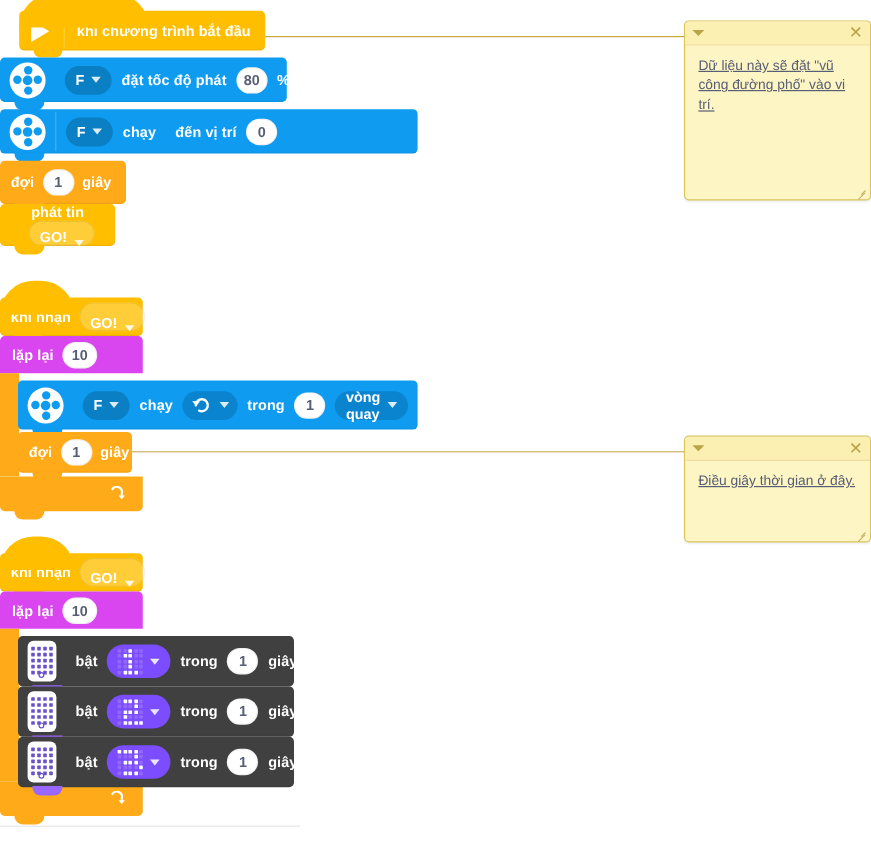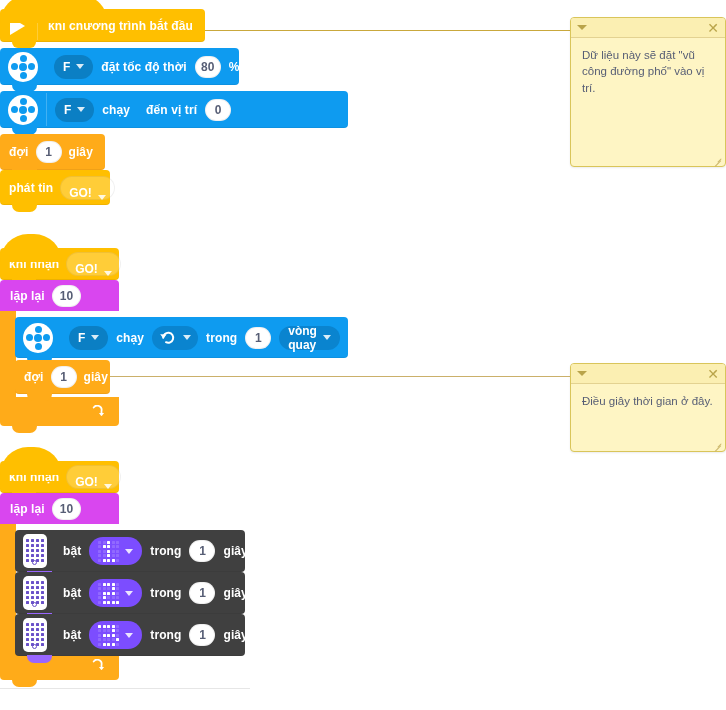--- a/index.html
+++ b/index.html
@@ -101,59 +101,59 @@
   .ccw{width:18px;height:18px;position:relative;}
   .ccw svg{display:block;}
 
   .loopret{width:14px;height:14px;}
 
   
   .comment{position:absolute;background:#fef5c4;border:1px solid #d9c55a;border-radius:4px;box-sizing:border-box;box-shadow:0 1px 2px rgba(0,0,0,.08);}
   .cmt-bar{height:20px;border-bottom:1px solid #e3d291;background:#fbefb2;display:flex;align-items:center;justify-content:space-between;padding:0 6px;box-sizing:border-box;border-radius:3px 3px 0 0;}
   .cmt-caret{width:0;height:0;border-left:5px solid transparent;border-right:5px solid transparent;border-top:5px solid #b9a44a;}
   .cmt-x{color:#b9a44a;font-size:14px;line-height:14px;font-family:"DejaVu Sans",sans-serif;}
-  .cmt-body{padding:9px 11px;font-size:11.5px;line-height:1.42;color:#575e75;}
+  .cmt-body{padding:9px 11px;font-size:11.5px;line-height:1.42;color:#575e75;text-decoration:underline;}
   .cmt-grip{position:absolute;right:2px;bottom:1px;width:10px;height:10px;}
   .cmt-grip:after{content:"";position:absolute;right:1px;bottom:1px;width:8px;height:1px;background:#c9b468;transform:rotate(-45deg);}
   .cmt-grip:before{content:"";position:absolute;right:1px;bottom:4px;width:5px;height:1px;background:#c9b468;transform:rotate(-45deg);}
 
   .cline{position:absolute;height:1px;background:#c9a83c;}
   .cline.pale{background:#cbb06a;}
 
   .hrule{position:absolute;height:1px;background:#e6e6e6;}
 </style>
 </head>
 <body>
 
 <div id="canvas">
 
   <div class="cline" style="left:186px;top:30px;width:386px;"></div>
   <div class="cline pale" style="left:110px;top:376px;width:462px;"></div>
 
-  <div class="blk hat wide" style="left:0;top:9px;height:33px;">
+  <div class="blk hat wide" style="left:16px;top:9px;height:33px;">
     <div class="playtri"></div>
     <div class="sep" style="height:28px;margin:0 10px 0 8px;"></div>
     <span class="lbl">khi chương trình bắt đầu</span>
     <div class="notch"></div>
   </div>
 
   <div class="blk stack blue" style="left:0;top:48px;width:239px;height:37px;padding-left:8px;">
     <div class="motor">
         <i class="c"></i>
         <i class="n"></i>
         <i class="s"></i>
         <i class="w"></i>
         <i class="e"></i>
       </div>
     <div class="sep" style="height:33px;margin:0 8px;"></div>
     <div class="drop blued">
       <span>F</span>
       <span class="caret"></span>
     </div>
-    <span class="lbl" style="margin:0 8px;">đặt tốc độ thời</span>
+    <span class="lbl" style="margin:0 8px;">đặt tốc độ phát</span>
     <span class="num">80</span>
     <span class="lbl" style="margin-left:8px;">%</span>
     <div class="bump" style="background:#0e9bf0;"></div>
   </div>
 
   <div class="blk stack blue" style="left:0;top:91px;width:348px;height:37px;padding-left:8px;">
     <div class="motor">
         <i class="c"></i>
         <i class="n"></i>
         <i class="s"></i>
@@ -171,21 +171,21 @@
     <div class="bump" style="background:#0e9bf0;"></div>
   </div>
 
   <div class="blk stack" style="left:0;top:134px;width:105px;height:36px;padding:0 9px;">
     <span class="lbl">đợi</span>
     <span class="num" style="margin:0 7px;">1</span>
     <span class="lbl">giây</span>
     <div class="bump" style="background:#ffab19;"></div>
   </div>
 
-  <div class="blk stack gold" style="left:0;top:170px;width:110px;height:35px;padding:0 9px;">
+  <div class="blk stack gold" style="left:0;top:170px;width:96px;height:35px;padding:0 9px;flex-direction:column;">
     <span class="lbl">phát tin</span>
     <div class="drop gold" style="margin-left:7px;">
       <span>GO!</span>
       <span class="caret"></span>
     </div>
     <div class="bump" style="background:#ffbf00;"></div>
   </div>
 
   <div class="blk hat" style="left:0;top:248px;width:119px;height:32px;padding:0 9px;">
     <span class="lbl">khi nhận</span>

